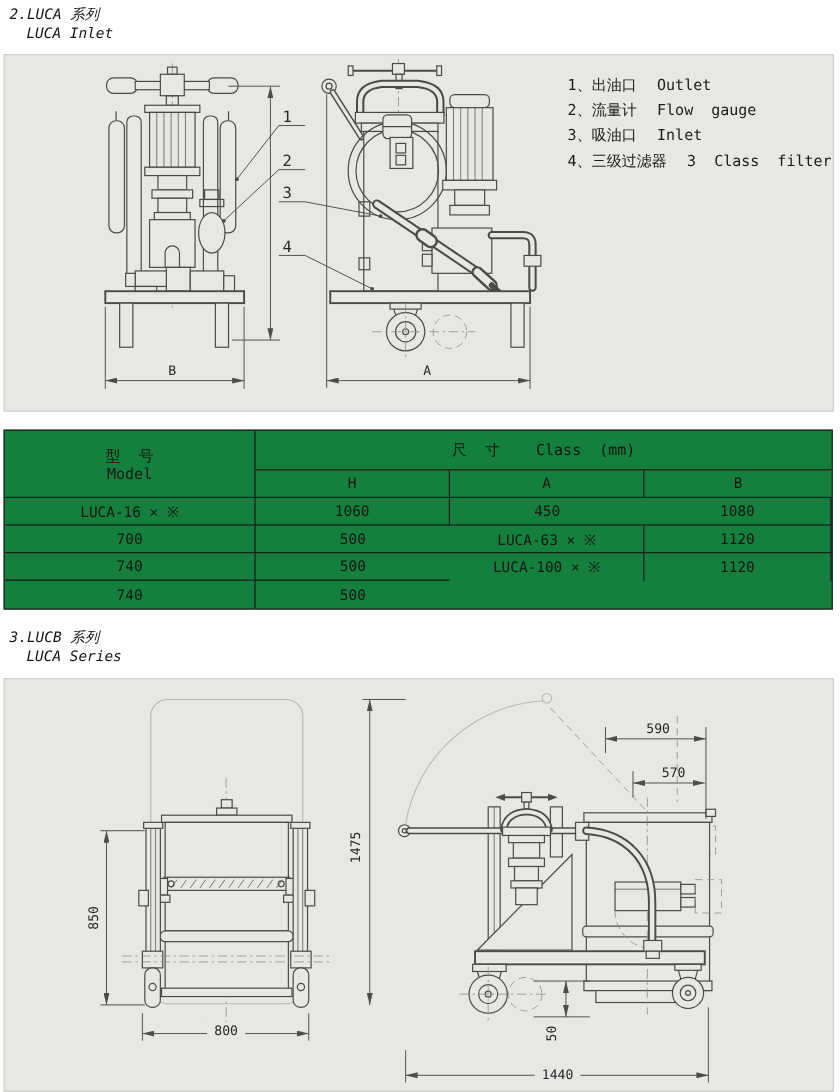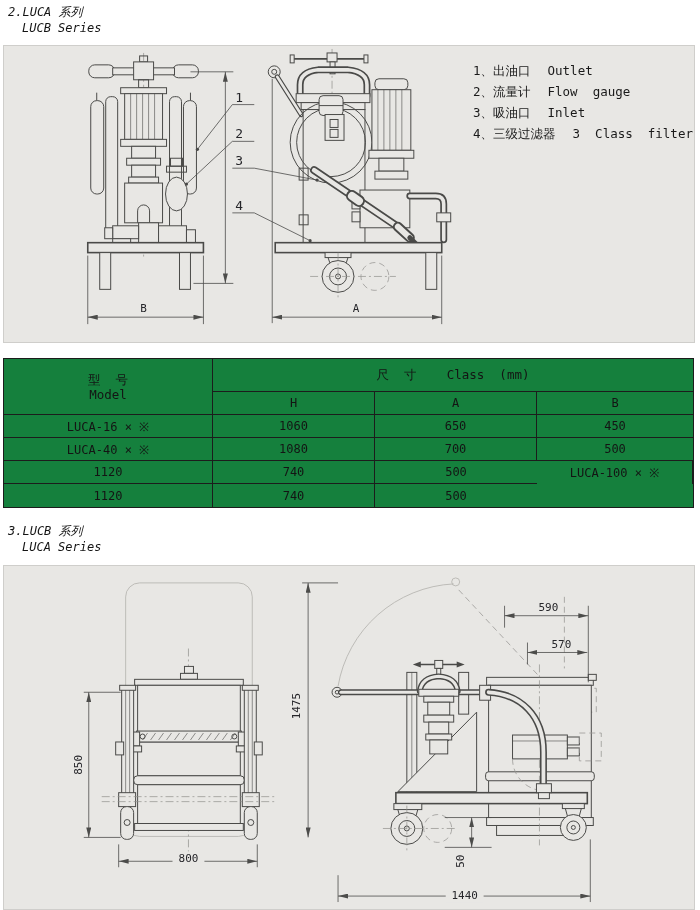--- a/index.html
+++ b/index.html
@@ -38,21 +38,21 @@
      font-size:12px;white-space:pre;color:#141414;}
   .c.last{border-right:none;}
   .c.bot{border-bottom:none;}
   .c.modelhead{grid-row:1/3;flex-direction:column;line-height:15px;font-size:12.5px;}
   .c.sizehead{grid-column:2/5;font-size:12.5px;}
 </style>
 </head>
 <body>
 
 <div class="h1" style="left:8px;top:5px">2.LUCA 系列</div>
-<div class="h1" style="left:22px;top:21px">LUCB Series</div>
+<div class="h1" style="left:22px;top:21px">LUCA Inlet</div>
 
 <div class="panel" style="top:45px;height:298px;">
   <svg viewBox="3 45 692 298" preserveAspectRatio="none">
     <defs>
       <marker id="ar" viewBox="0 0 12 6" refX="12" refY="3" markerWidth="10" markerHeight="5" markerUnits="userSpaceOnUse" orient="auto-start-reverse">
         <path d="M0,0 L12,3 L0,6 Z" fill="#4c4c4a"></path>
       </marker>
     </defs>
 
     <g>
@@ -239,28 +239,27 @@
     <span>型  号</span>
     <span>Model</span>
   </div>
   <div class="c sizehead last">尺  寸    Class  (mm)</div>
   <div class="c">H</div>
   <div class="c">A</div>
   <div class="c last">B</div>
 
   <div class="c">LUCA-16 × ※</div>
   <div class="c">1060</div>
-  <div class="c">650</div>
   <div class="c last">450</div>
 
-  <div class="c">LUCA-40 × ※</div>
   <div class="c">1080</div>
   <div class="c">700</div>
   <div class="c last">500</div>
 
+  <div class="c">LUCA-63 × ※</div>
   <div class="c">1120</div>
   <div class="c">740</div>
   <div class="c last">500</div>
 
   <div class="c bot">LUCA-100 × ※</div>
   <div class="c bot">1120</div>
   <div class="c bot">740</div>
   <div class="c bot last">500</div>
 </div>
 

